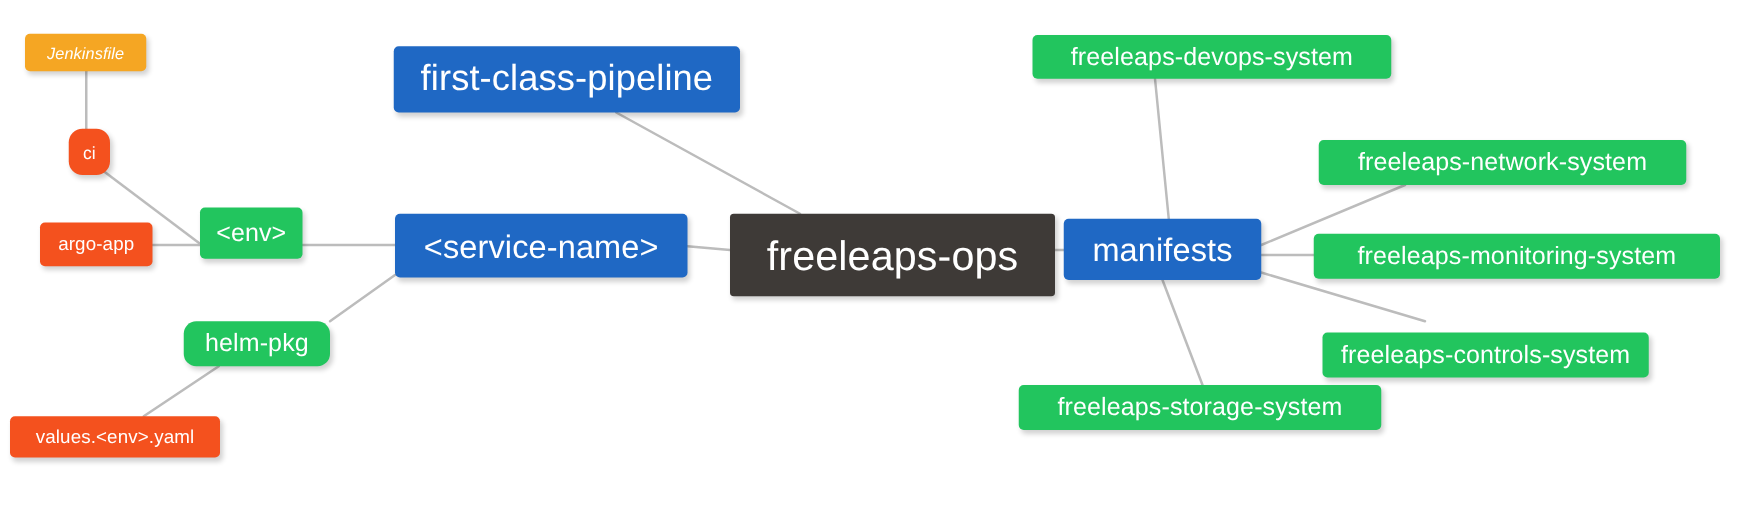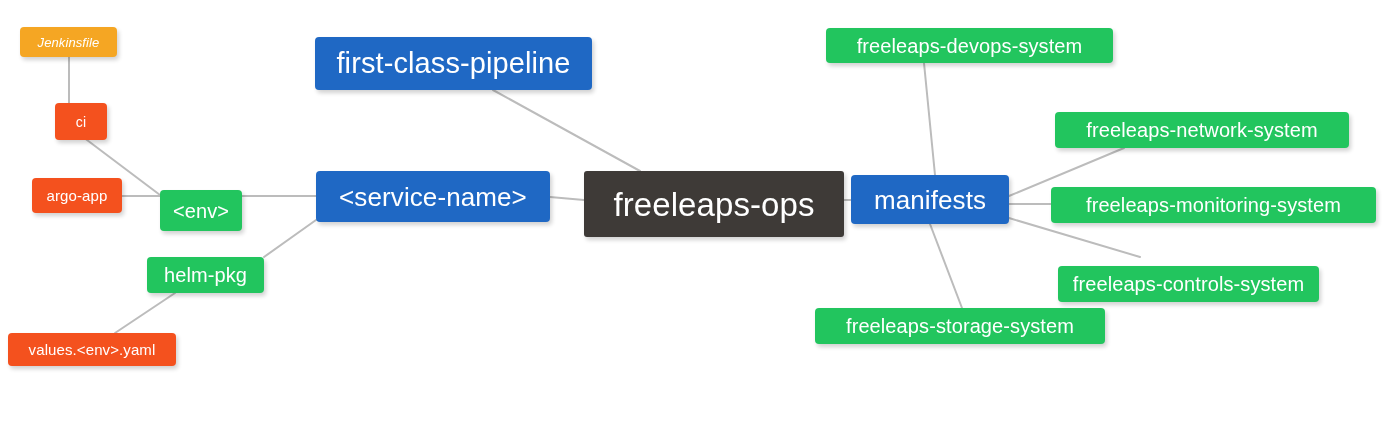--- a/index.html
+++ b/index.html
@@ -43,30 +43,30 @@
       <line x1="935" y1="175" x2="924" y2="63" stroke="#bcbcbc" stroke-width="2" stroke-linecap="round"></line>
       <line x1="1009" y1="196" x2="1124" y2="148" stroke="#bcbcbc" stroke-width="2" stroke-linecap="round"></line>
       <line x1="1009" y1="204" x2="1051" y2="204" stroke="#bcbcbc" stroke-width="2" stroke-linecap="round"></line>
       <line x1="1009" y1="218" x2="1140" y2="257" stroke="#bcbcbc" stroke-width="2" stroke-linecap="round"></line>
       <line x1="930" y1="224" x2="962" y2="308" stroke="#bcbcbc" stroke-width="2" stroke-linecap="round"></line>
     </svg>
   <div id="nodes">
       <div class="node" style="left: 20px; top: 27px; width: 97px; height: 30px; background: rgb(245, 166, 35); font-size: 13px; font-style: italic;">
         <span>Jenkinsfile</span>
       </div>
-      <div class="node" style="left: 55px; top: 103px; width: 52px; height: 37px; background: rgb(244, 81, 30); font-size: 14px;">
+      <div class="node" style="left: 55px; top: 103px; width: 33px; height: 37px; background: rgb(244, 81, 30); font-size: 14px; border-radius: 11px;">
         <span>ci</span>
       </div>
       <div class="node" style="left: 32px; top: 178px; width: 90px; height: 35px; background: rgb(244, 81, 30); font-size: 15px;">
         <span>argo-app</span>
       </div>
-      <div class="node" style="left: 160px; top: 190px; width: 82px; height: 41px; background: rgb(34, 197, 94); font-size: 20px;">
+      <div class="node" style="left: 160px; top: 166px; width: 82px; height: 41px; background: rgb(34, 197, 94); font-size: 20px;">
         <span>&lt;env&gt;</span>
       </div>
-      <div class="node" style="left: 147px; top: 257px; width: 117px; height: 36px; background: rgb(34, 197, 94); font-size: 20px;">
+      <div class="node" style="left: 147px; top: 257px; width: 117px; height: 36px; background: rgb(34, 197, 94); font-size: 20px; border-radius: 10px;">
         <span>helm-pkg</span>
       </div>
       <div class="node" style="left: 8px; top: 333px; width: 168px; height: 33px; background: rgb(244, 81, 30); font-size: 15px;">
         <span>values.&lt;env&gt;.yaml</span>
       </div>
       <div class="node" style="left: 315px; top: 37px; width: 277px; height: 53px; background: rgb(31, 104, 196); font-size: 29px;">
         <span>first-class-pipeline</span>
       </div>
       <div class="node" style="left: 316px; top: 171px; width: 234px; height: 51px; background: rgb(31, 104, 196); font-size: 26px; text-align: right;">
         <span>&lt;service-name&gt;</span>

